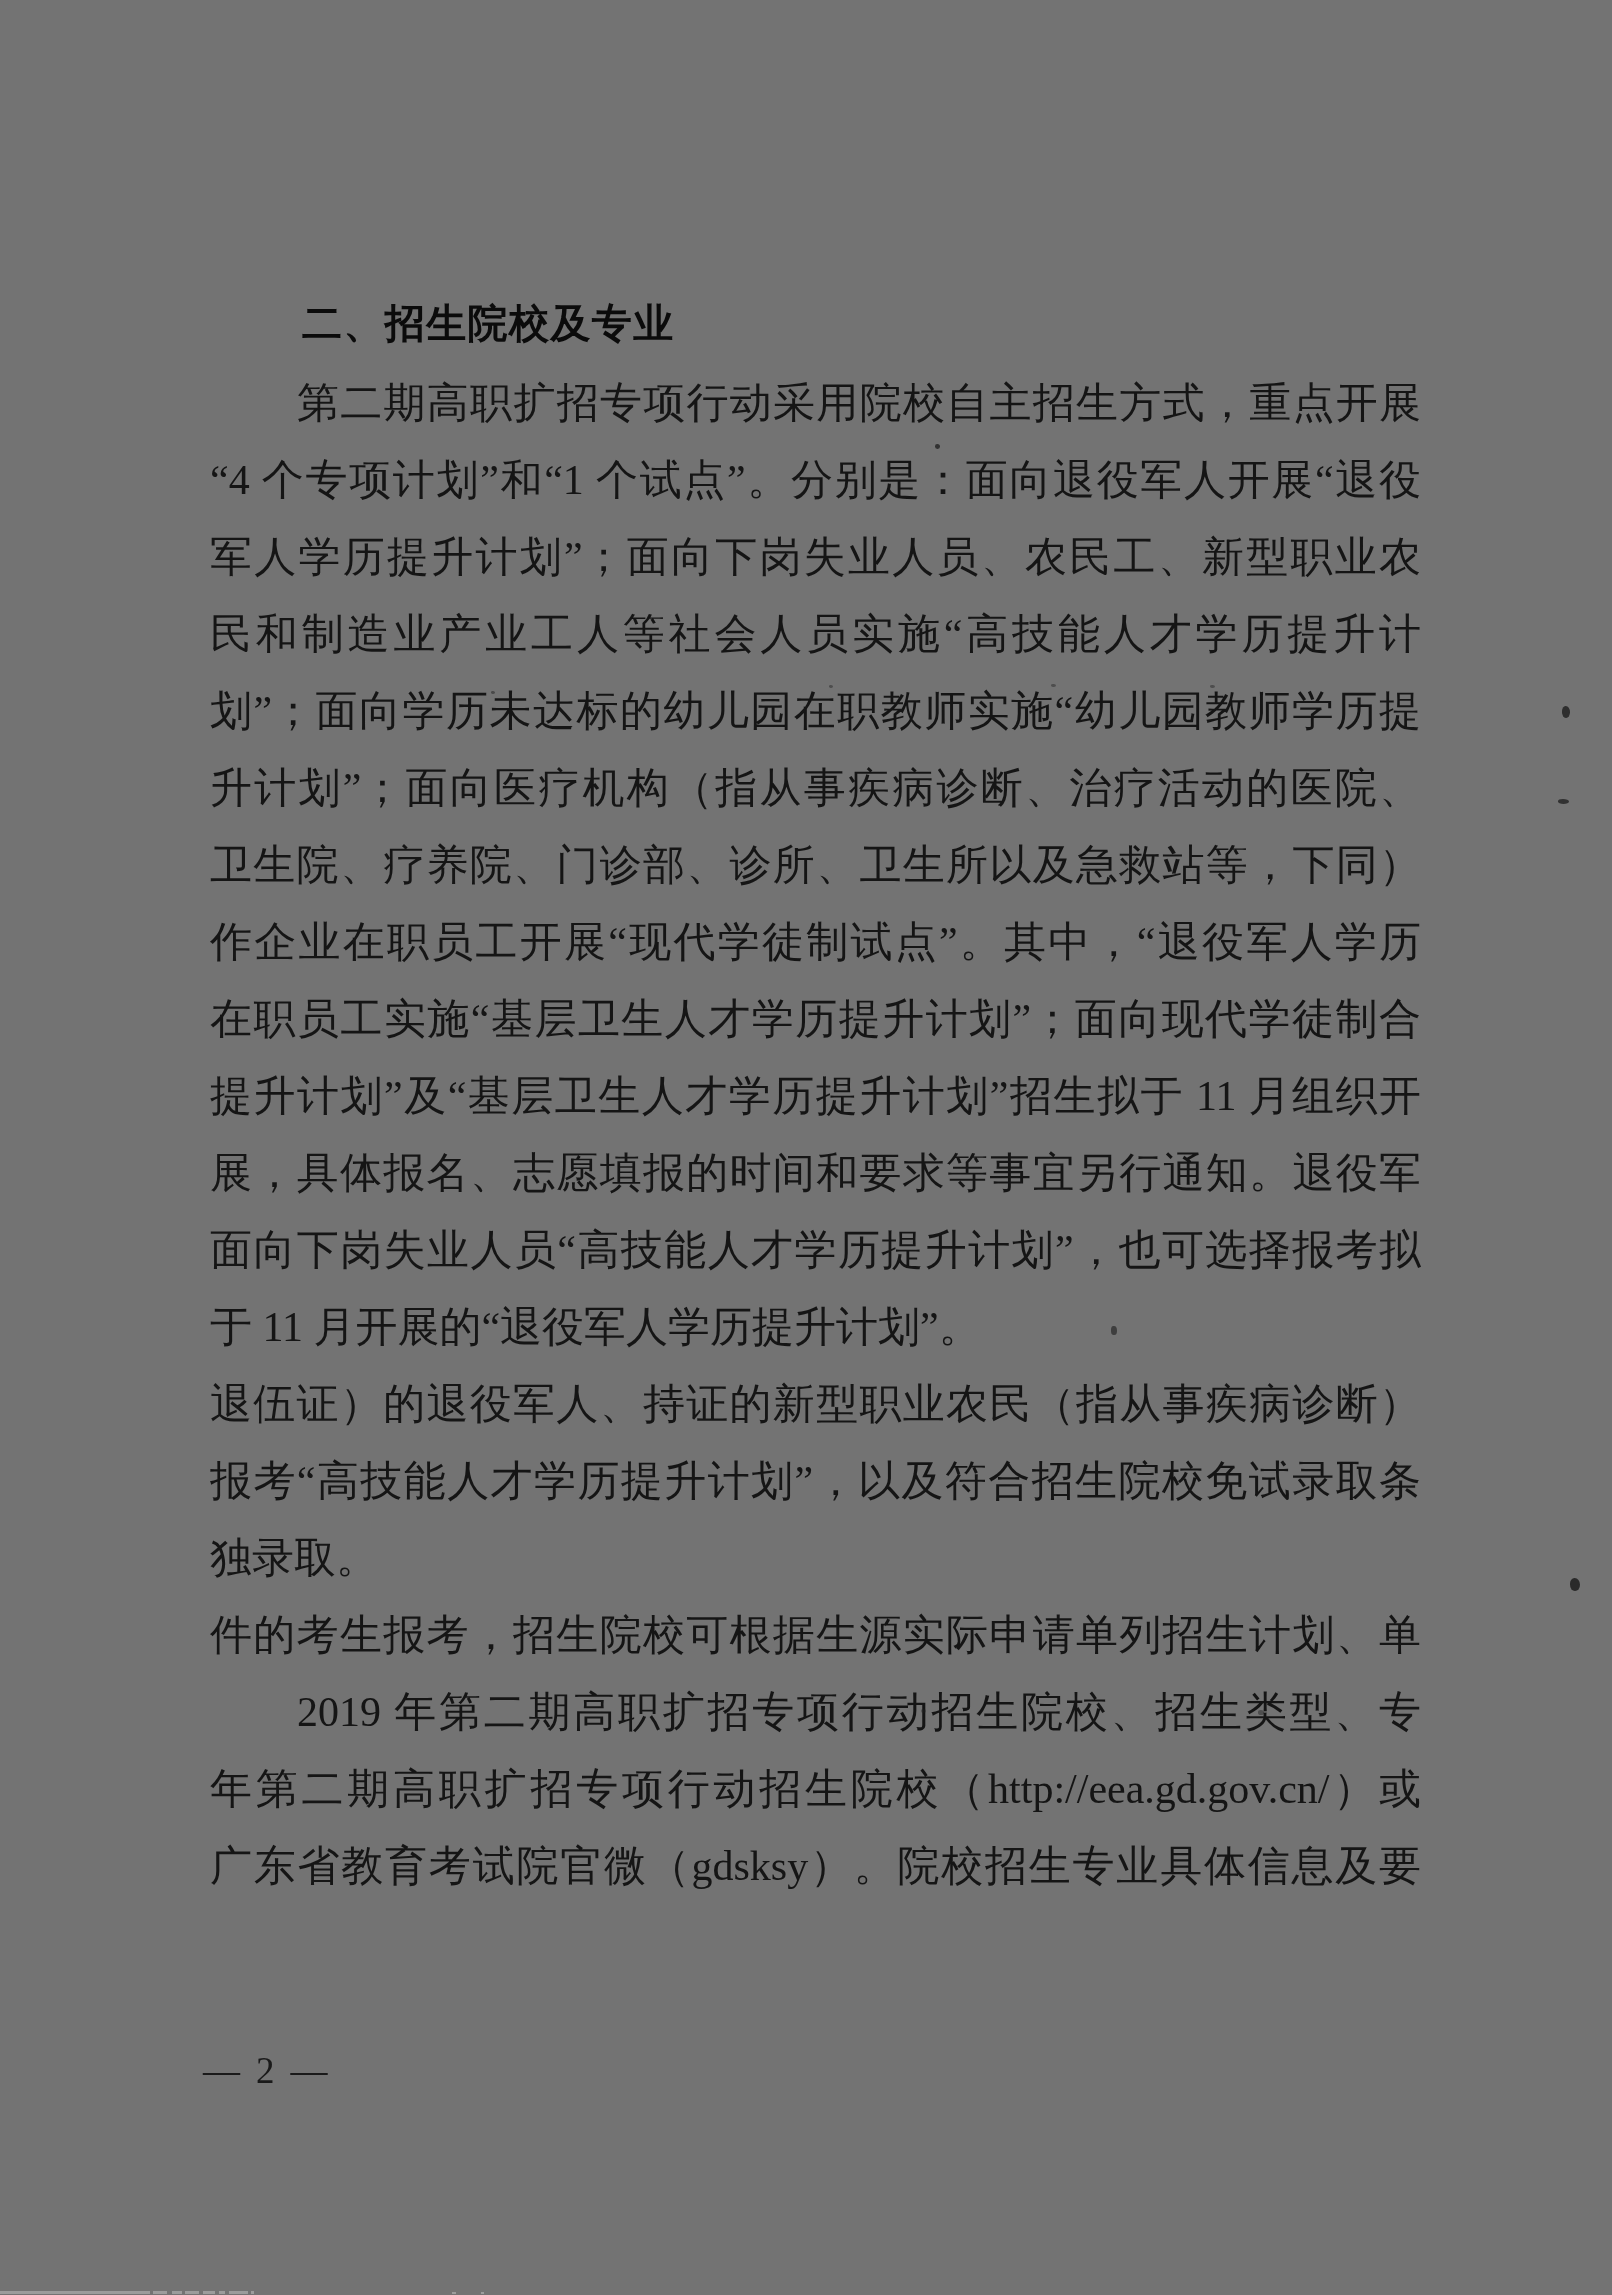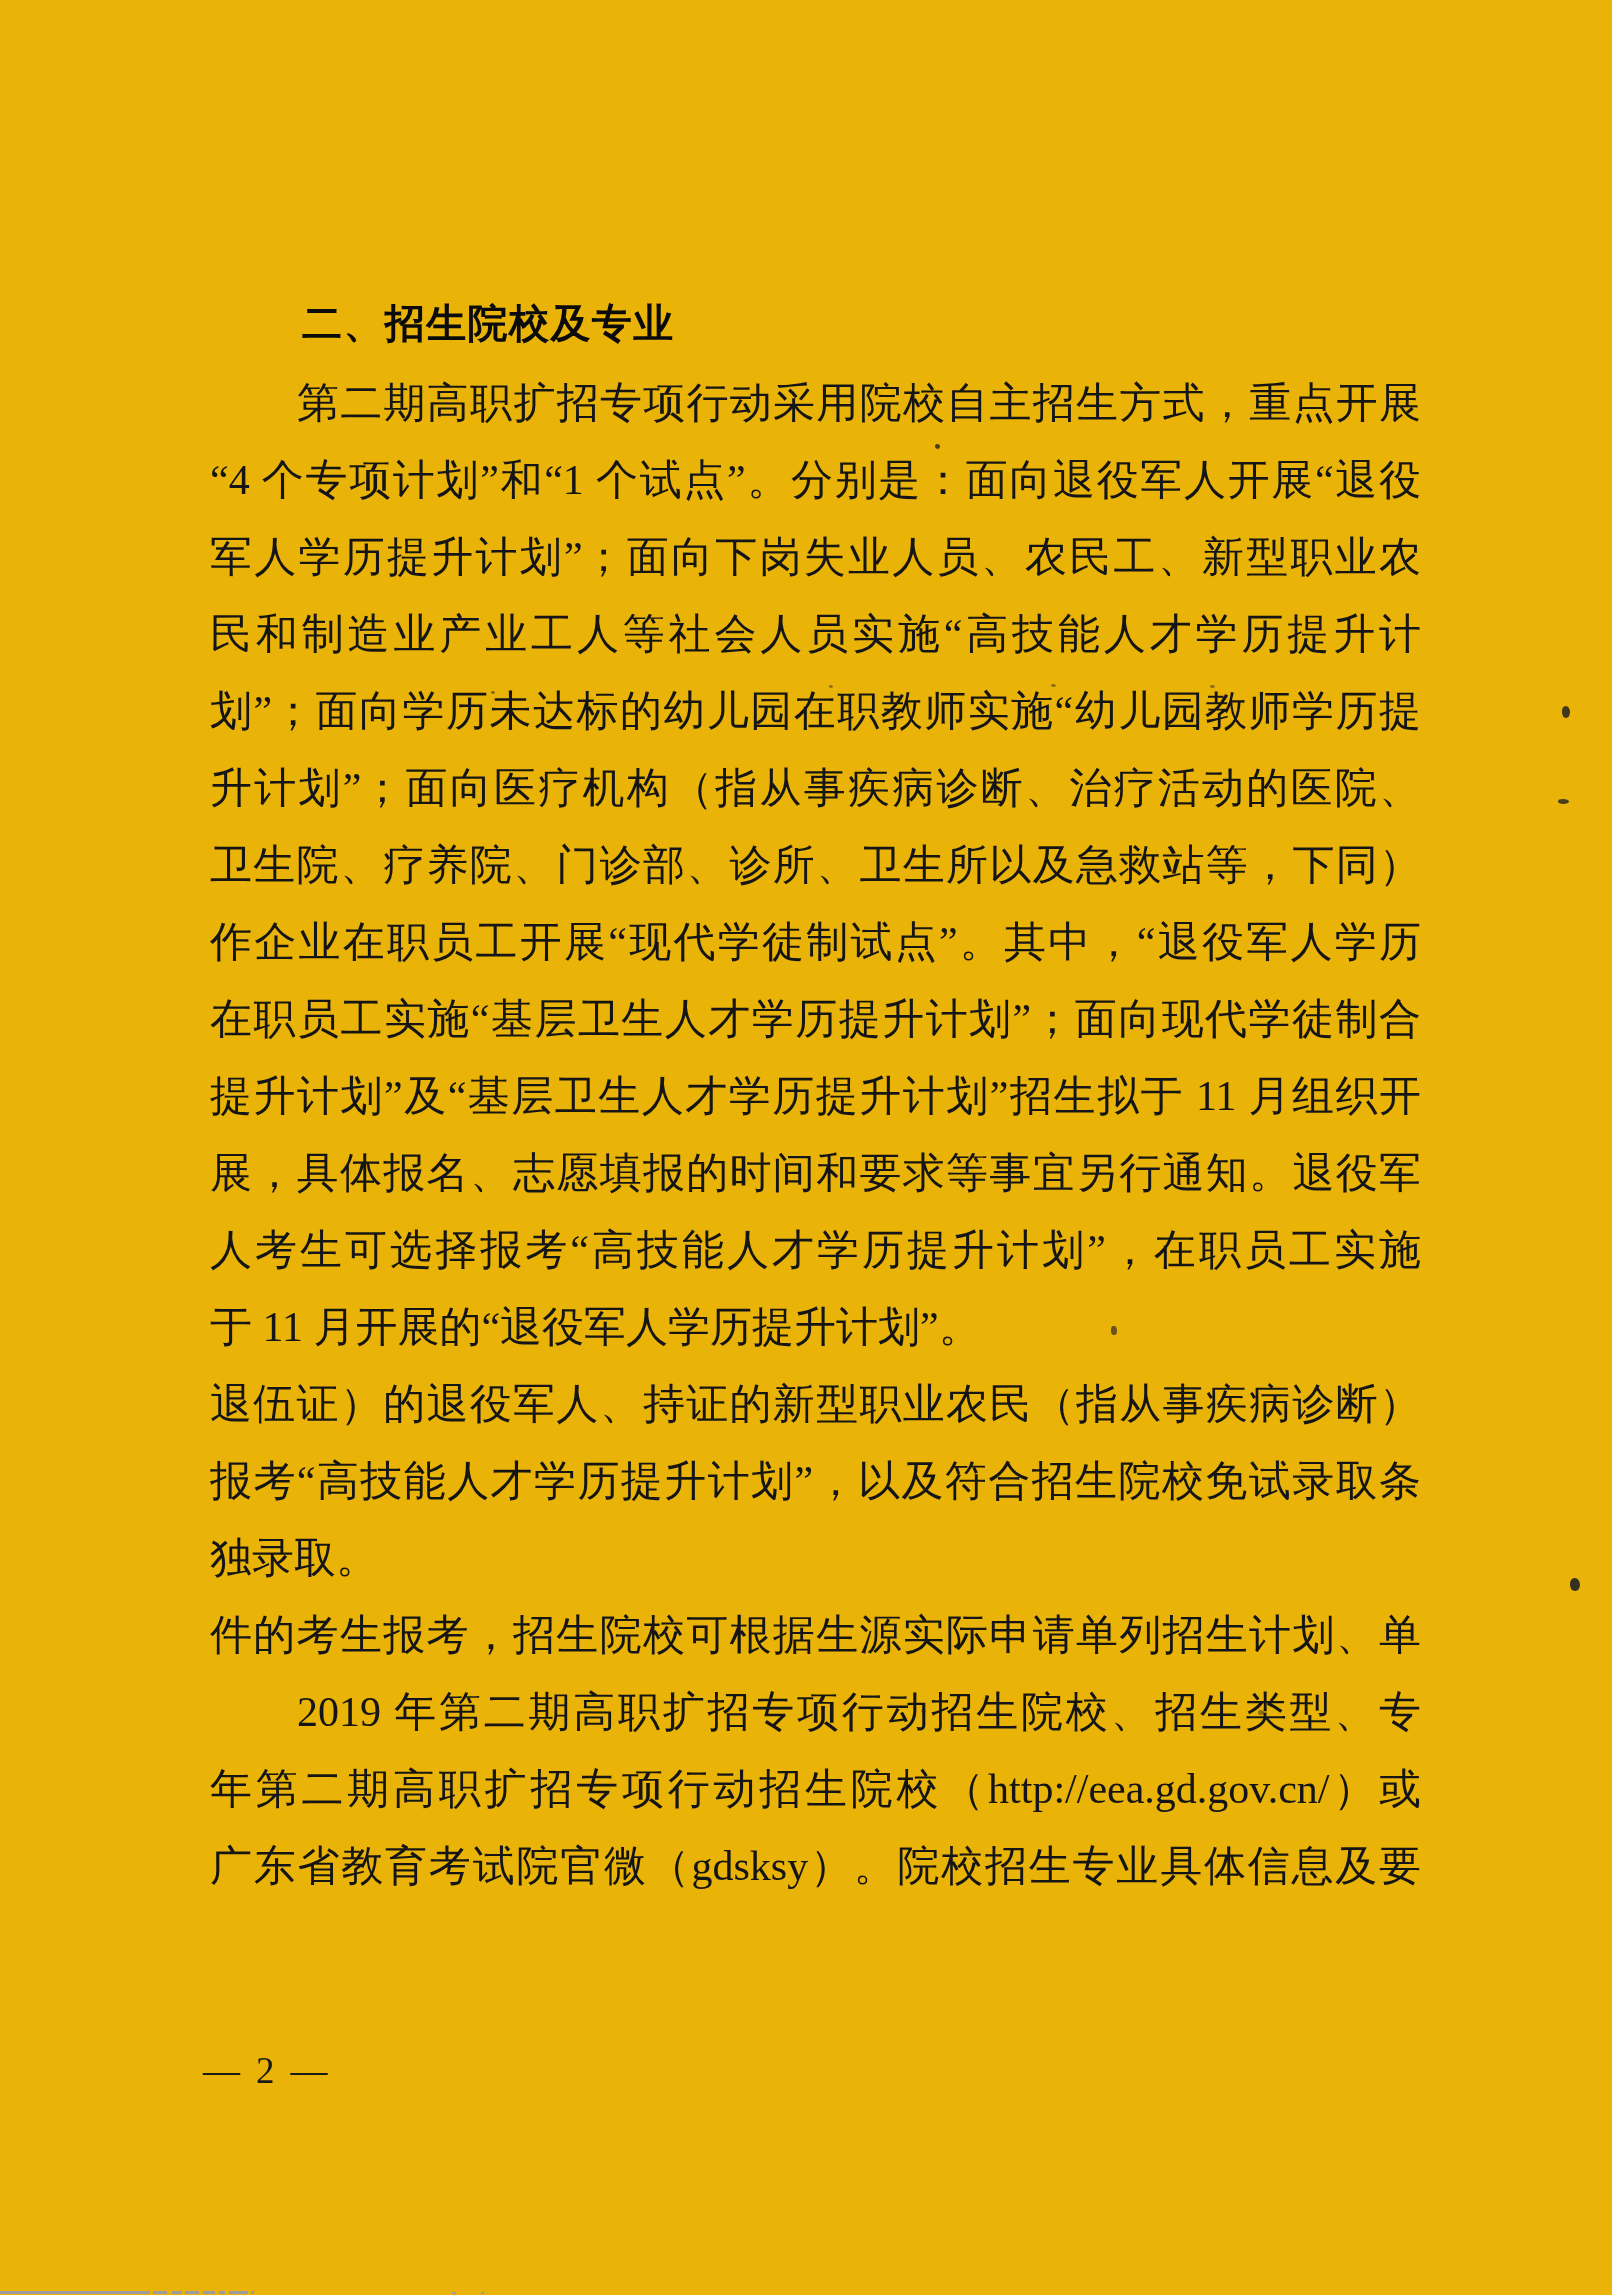--- a/index.html
+++ b/index.html
@@ -4,21 +4,21 @@
 <style>
   html,body{margin:0;padding:0;}
   body{
     width:1612px;height:2295px;
     background:#ffffff;
     position:relative;
     font-family:"Liberation Serif", serif;
     color:#141414;
     overflow:hidden;
   }
-  .page{position:absolute;left:0;top:0;width:1612px;height:2295px;background:#eab308;}
+  .page{position:absolute;left:0;top:0;width:1612px;height:2295px;background:#737373;}
   .heading{
     position:absolute;left:302px;top:300px;
     font-family:"Liberation Sans", sans-serif;
     font-weight:bold;
     font-size:40px;line-height:46px;
     letter-spacing:1.4px;
     color:#0b0b0b;
     white-space:nowrap;
   }
   .body-block{
@@ -54,21 +54,21 @@
       <div class="line">“4 个专项计划”和“1 个试点”。分别是：面向退役军人开展“退役</div>
       <div class="line">军人学历提升计划”；面向下岗失业人员、农民工、新型职业农</div>
       <div class="line">民和制造业产业工人等社会人员实施“高技能人才学历提升计</div>
       <div class="line">划”；面向学历未达标的幼儿园在职教师实施“幼儿园教师学历提</div>
       <div class="line">升计划”；面向医疗机构（指从事疾病诊断、治疗活动的医院、</div>
       <div class="line">卫生院、疗养院、门诊部、诊所、卫生所以及急救站等，下同）</div>
       <div class="line">作企业在职员工开展“现代学徒制试点”。其中，“退役军人学历</div>
       <div class="line">在职员工实施“基层卫生人才学历提升计划”；面向现代学徒制合</div>
       <div class="line">提升计划”及“基层卫生人才学历提升计划”招生拟于 11 月组织开</div>
       <div class="line">展，具体报名、志愿填报的时间和要求等事宜另行通知。退役军</div>
-      <div class="line">人考生可选择报考“高技能人才学历提升计划”，在职员工实施</div>
+      <div class="line">面向下岗失业人员“高技能人才学历提升计划”，也可选择报考拟</div>
       <div class="line end">于 11 月开展的“退役军人学历提升计划”。</div>
       <div class="line">退伍证）的退役军人、持证的新型职业农民（指从事疾病诊断）</div>
       <div class="line">报考“高技能人才学历提升计划”，以及符合招生院校免试录取条</div>
       <div class="line end">独录取。</div>
       <div class="line">件的考生报考，招生院校可根据生源实际申请单列招生计划、单</div>
       <div class="line indent">2019 年第二期高职扩招专项行动招生院校、招生类型、专</div>
       <div class="line">年第二期高职扩招专项行动招生院校（http://eea.gd.gov.cn/）或</div>
       <div class="line">广东省教育考试院官微（gdsksy）。院校招生专业具体信息及要</div>
     </div>
 

